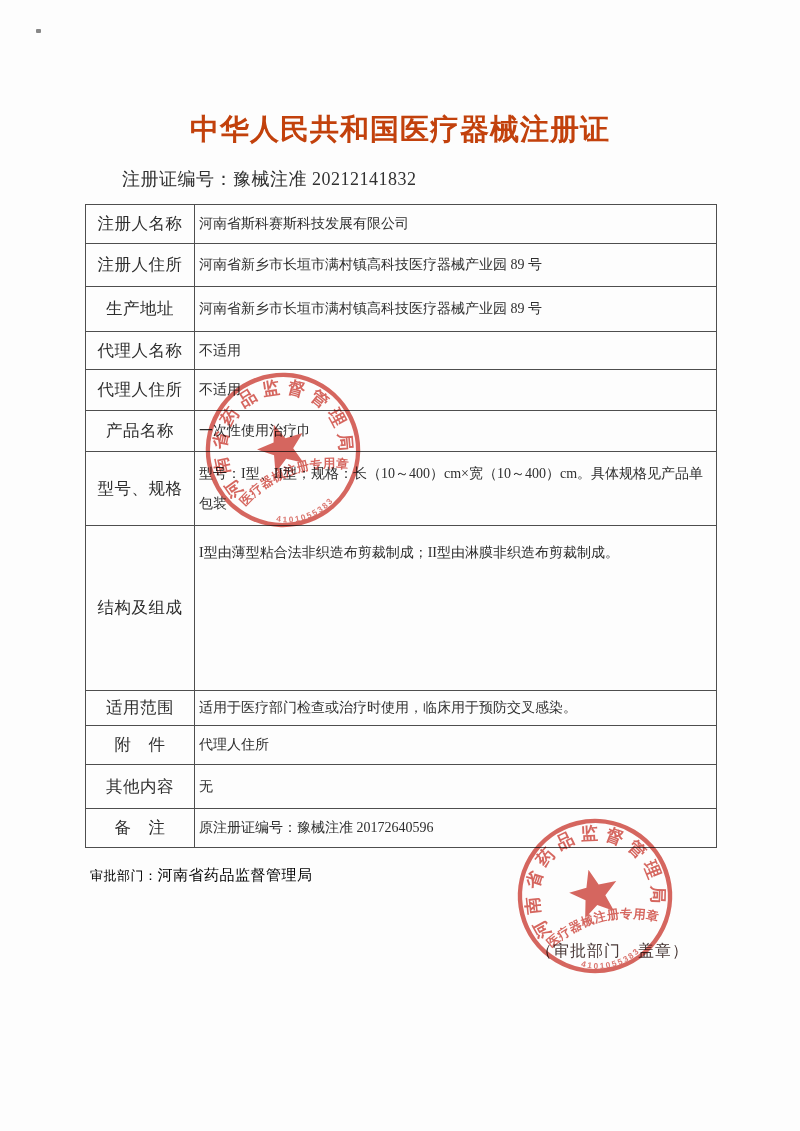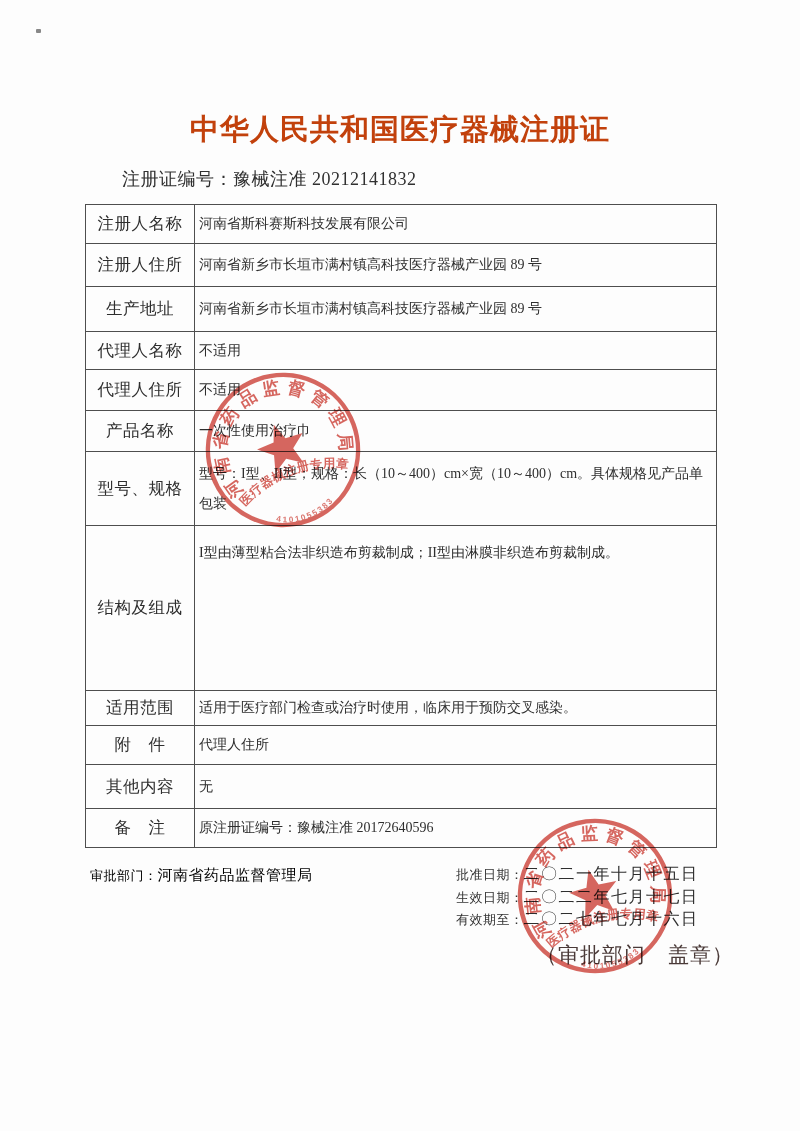--- a/index.html
+++ b/index.html
@@ -34,21 +34,21 @@
     width:100px;text-align:center;
     font-size:16.5px;padding:2px 4px;letter-spacing:.5px;margin-top:36px;
   }
   .cert-table td.top{vertical-align:top;padding-top:10px;line-height:34px;}
   .footer-left{position:absolute;left:90px;top:866px;font-size:13px;letter-spacing:.5px;color:#000000;}
   .footer-left .val{font-size:15px;}
   .dates{position:absolute;left:456px;top:863px;}
   .date-line{height:22.5px;line-height:22.5px;white-space:nowrap;}
   .date-line .lbl{font-size:13px;color:#333;letter-spacing:.5px;}
   .date-line .val{font-size:16px;letter-spacing:1.5px;color:#2e2e2e;}
-  .seal-caption{position:absolute;left:536px;top:941px;font-size:21px;letter-spacing:1px;color:#4a3a38;}
+  .seal-caption{position:absolute;left:536px;top:941px;font-size:16px;letter-spacing:1px;color:#4a3a38;}
   .stamp{position:absolute;color:#d04a41;mix-blend-mode:multiply;opacity:.84;overflow:visible;}
   .stamp-def{position:absolute;width:0;height:0;}
   .seal-text{fill:currentColor;font-family:"Liberation Sans","DejaVu Sans",sans-serif;font-weight:700;}
   .seal-ring-text{font-size:23px;letter-spacing:8px;}
   .seal-banner-text{font-size:16.5px;letter-spacing:.5px;}
   .seal-serial-text{font-size:11px;letter-spacing:2.5px;fill-opacity:.9;}
 </style>
 </head>
 <body>
 
@@ -112,31 +112,20 @@
         <td class="lbl">备　注</td>
         <td>原注册证编号：豫械注准 20172640596</td>
       </tr>
     </tbody>
   </table>
 
   <div class="footer-left">
     <span>审批部门：</span><span class="val">河南省药品监督管理局</span>
   </div>
 
-  <div class="dates">
-    <div class="date-line">
-      <span class="lbl">批准日期：</span><span class="val">二〇二一年十月十五日</span>
-    </div>
-    <div class="date-line">
-      <span class="lbl">生效日期：</span><span class="val">二〇二二年七月十七日</span>
-    </div>
-    <div class="date-line">
-      <span class="lbl">有效期至：</span><span class="val">二〇二七年七月十六日</span>
-    </div>
-  </div>
 
   <div class="seal-caption">（审批部门　盖章）</div>
 
   <svg class="stamp-def" aria-hidden="true">
     <defs>
       <g id="seal">
         <circle cx="0" cy="0" r="100" fill="none" stroke="currentColor" stroke-width="6"></circle>
         <path id="sealRingPath" d="M -65.8 38 A 76 76 0 1 1 65.8 38" fill="none"></path>
         <path id="sealBannerPath" d="M -74 54 A 150 150 0 0 1 74 54" fill="none"></path>
         <path id="sealSerialPath" d="M -50 80 A 80 80 0 0 0 50 80" fill="none"></path>

